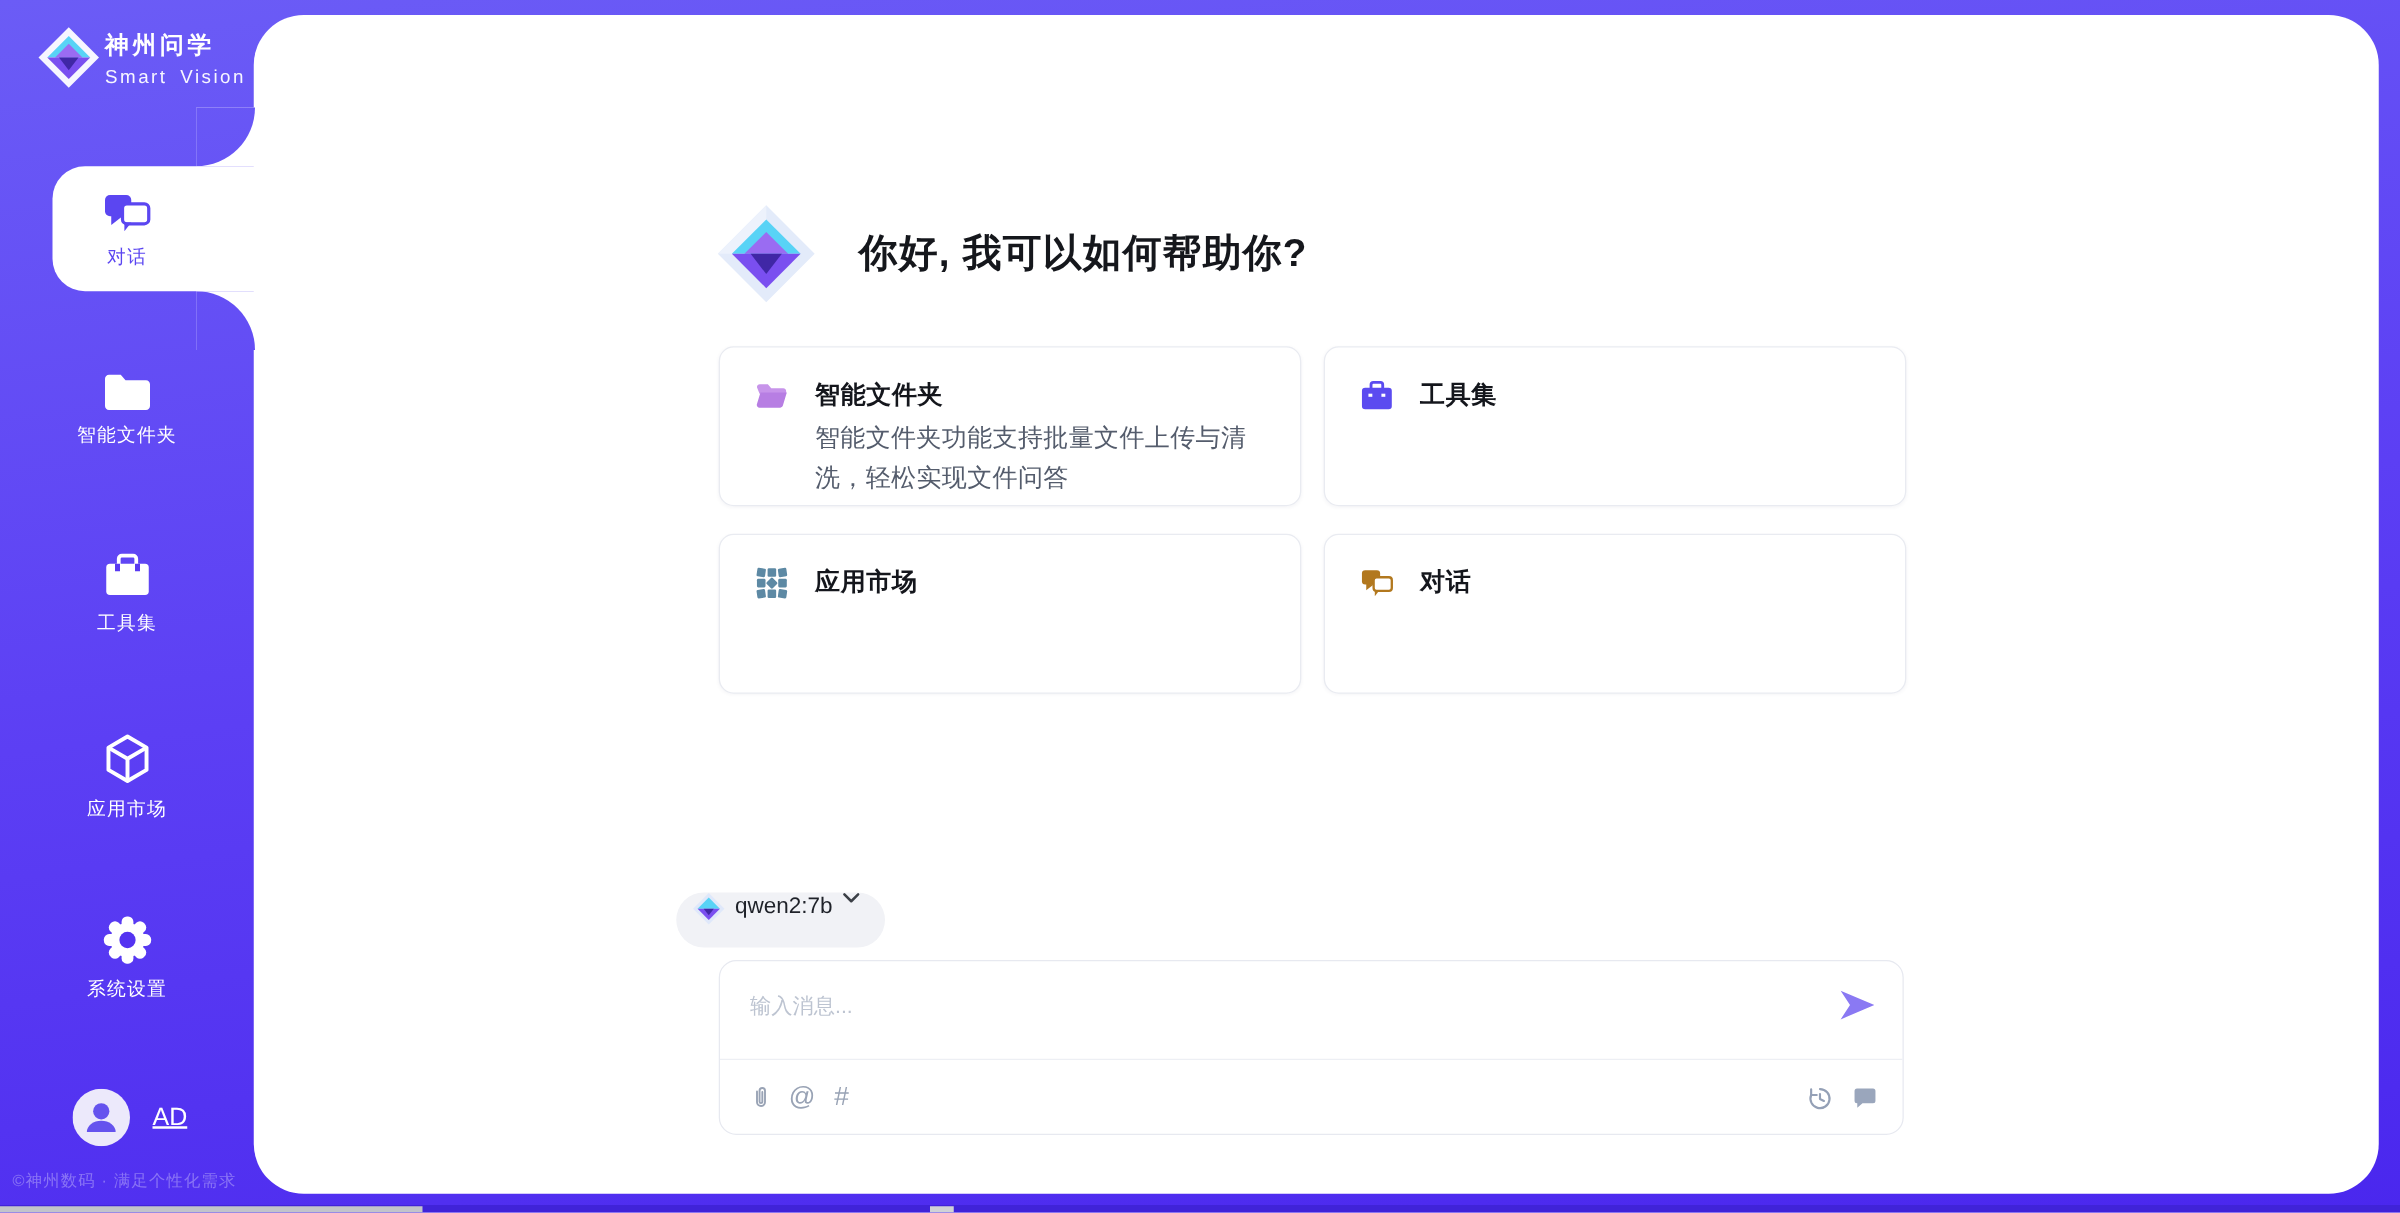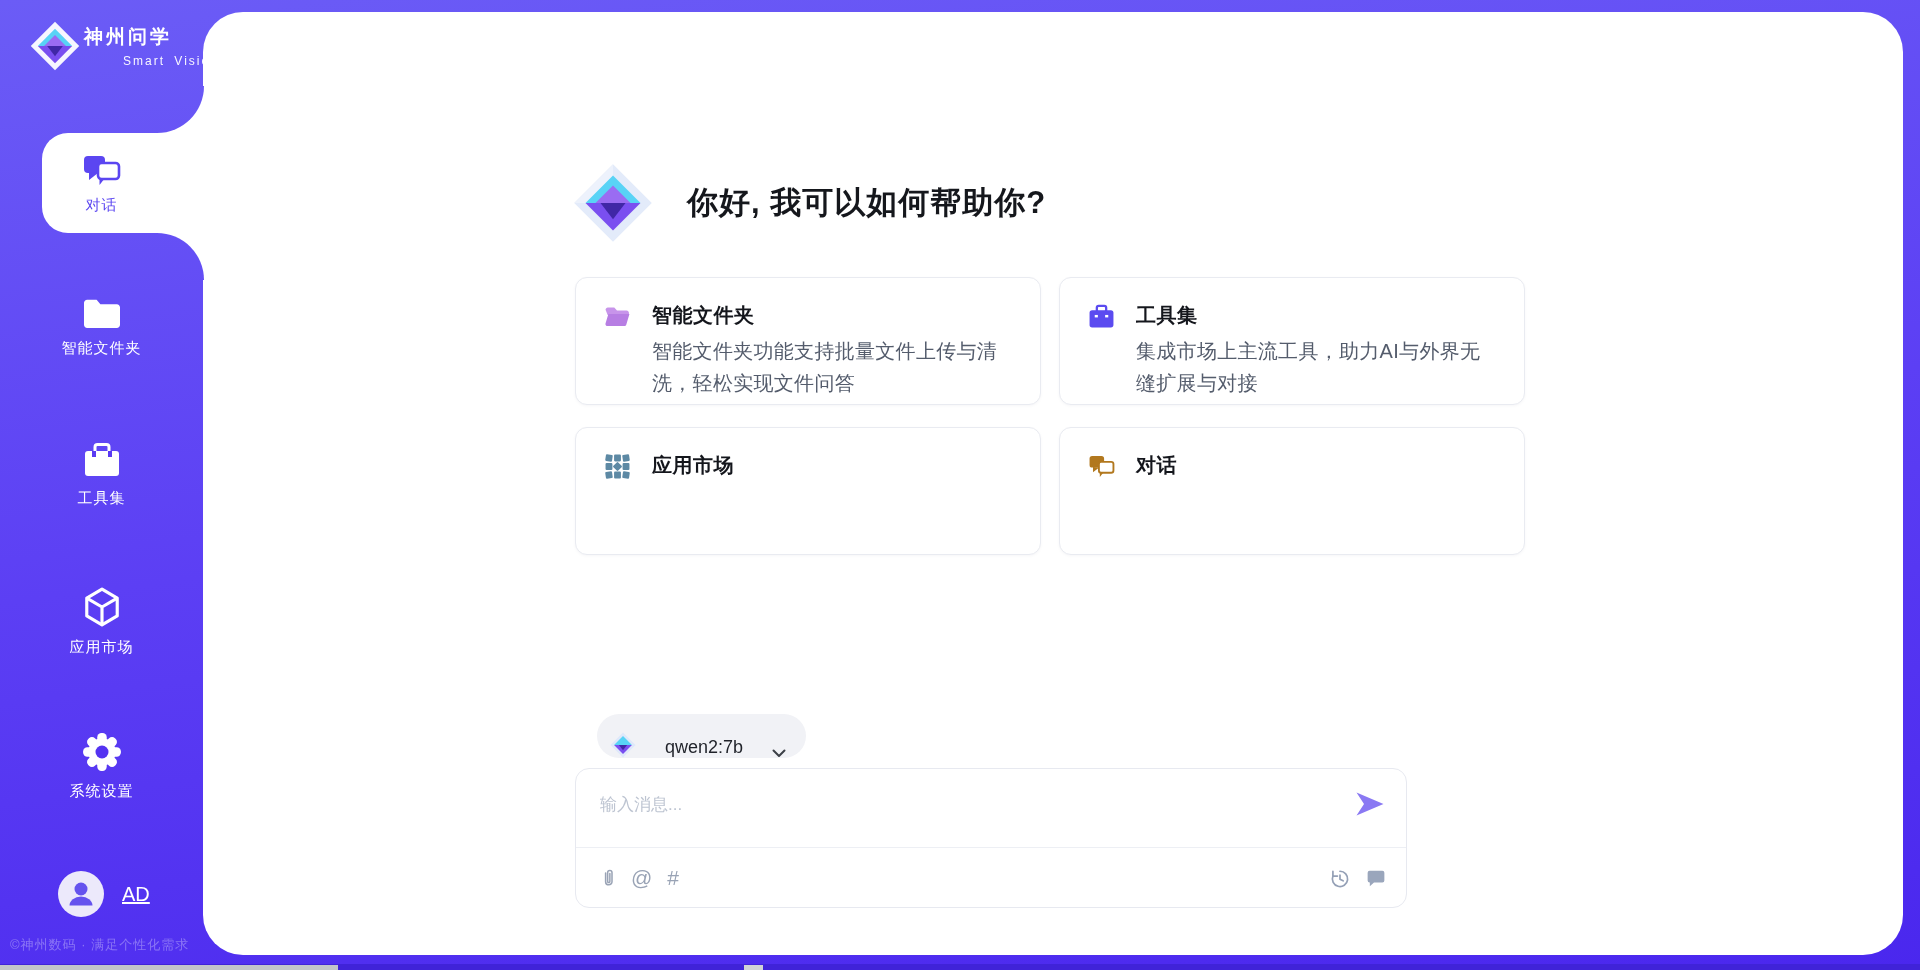--- a/index.html
+++ b/index.html
@@ -12,21 +12,21 @@
     position:relative;
     font-family:"Liberation Sans","DejaVu Sans",sans-serif;
     background-image:var(--bg-grad);
     background-attachment:fixed;
   }
   
   .panel{position:absolute;left:203px;top:12px;width:1700px;height:943px;background:#fff;border-radius:40px;}
   
   .brand{position:absolute;left:30px;top:21px;display:flex;align-items:center;gap:4px;color:#fff;}
   .brand-name{font-size:19px;font-weight:700;letter-spacing:3px;}
-  .brand-sub{font-size:12px;letter-spacing:2px;margin-top:4px;opacity:.95;word-spacing:4px;margin-left:39px;}
+  .brand-sub{font-size:15px;letter-spacing:2px;margin-top:4px;opacity:.95;word-spacing:4px;}
   .tab-active{
     position:absolute;left:42px;top:133px;width:165px;height:100px;background:#fff;
     border-radius:26px 0 0 26px;z-index:3;display:flex;flex-direction:column;align-items:center;
     justify-content:center;gap:7px;padding-right:46px;cursor:pointer;
   }
   .tab-active .nav-label{color:var(--accent);}
   .fillet{position:absolute;left:157px;width:47px;height:47px;background:#fff;z-index:2;}
   .fillet-top{top:86px;}
   .fillet-bottom{top:233px;}
   .fillet-inner{width:100%;height:100%;background-image:var(--bg-grad);background-attachment:fixed;}
@@ -47,24 +47,24 @@
   .cards{position:absolute;left:575px;top:277px;display:grid;grid-template-columns:466px 466px;grid-auto-rows:128px;column-gap:18px;row-gap:22px;}
   .card{
     background:#fff;border:1px solid #e9ebf1;border-radius:12px;padding:24px 28px;
     display:grid;grid-template-columns:36px 1fr;column-gap:12px;row-gap:5px;align-content:start;
     box-shadow:0 1px 3px rgba(25,25,70,.04);cursor:pointer;
   }
   .card-icon{width:27px;height:27px;margin-top:1px;}
   .card-title{font-size:20px;font-weight:700;color:#14161c;letter-spacing:.5px;}
   .card-desc{grid-column:2;font-size:20px;color:#545c6c;line-height:1.62;letter-spacing:.3px;}
   
-  .model-pill{position:absolute;left:597px;top:714px;height:44px;border-radius:22px;background:#f1f2f6;
-    display:flex;align-items:flex-end;gap:29px;padding:0 20px 0 13px;cursor:pointer;}
+  .model-pill{position:absolute;left:541px;top:714px;height:44px;border-radius:22px;background:#f1f2f6;
+    display:flex;align-items:flex-start;gap:8px;padding:0 20px 0 13px;cursor:pointer;}
   .model-label{font-size:18px;color:#1f2229;}
-  .composer{position:absolute;left:575px;top:768px;width:832px;height:140px;background:#fff;
+  .composer{position:absolute;left:575px;top:768px;width:948px;height:140px;background:#fff;
     border:1px solid #e7e9f0;border-radius:14px;padding-left:32px;}
   .composer-input{position:absolute;left:24px;top:15px;width:830px;height:42px;border:none;outline:none;
     font-size:17px;color:#333;font-family:inherit;background:transparent;}
   .composer-input::placeholder{color:#bdc4d1;}
   .send-btn{position:absolute;right:20px;top:22px;width:32px;height:28px;border:none;background:none;cursor:pointer;}
   .composer-divider{position:absolute;left:0;right:0;top:78px;border-top:1px solid #edeff4;}
   .tools-row{position:absolute;left:24px;right:20px;top:79px;height:60px;display:flex;align-items:center;gap:15px;}
   .tool-btn{border:none;background:none;cursor:pointer;display:flex;align-items:center;color:#99a3b5;
     font-size:21px;font-family:inherit;padding:0;}
   .right-tools{margin-left:auto;display:flex;align-items:center;gap:16px;}
@@ -185,21 +185,20 @@
   </div>
 
   <div class="card">
     <svg class="card-icon" viewBox="0 0 26 24">
       <rect x="8.5" y="1.8" width="9" height="6" rx="1.8" fill="none" stroke="#5b4bf0" stroke-width="2.2"></rect>
       <rect x="1.5" y="6" width="23" height="16.5" rx="2.5" fill="#5b4bf0"></rect>
       <rect x="6.5" y="10.5" width="3" height="2.4" fill="#fff"></rect>
       <rect x="16.5" y="10.5" width="3" height="2.4" fill="#fff"></rect>
     </svg>
     <div class="card-title">工具集</div>
-    <div class="card-desc">集成市场上主流工具，助力AI与外界无缝扩展与对接</div>
   </div>
 
   <div class="card">
     <svg class="card-icon" viewBox="0 0 26 26">
       <g fill="#5d89a4">
         <rect x="1.5" y="1.5" width="6.6" height="6.6" rx="1" transform="rotate(8 4.8 4.8)"></rect>
         <rect x="9.7" y="1.5" width="6.6" height="6.6" rx="1"></rect>
         <rect x="17.9" y="1.5" width="6.6" height="6.6" rx="1" transform="rotate(-8 21.2 4.8)"></rect>
         <rect x="1.5" y="9.7" width="6.6" height="6.6" rx="1"></rect>
         <rect x="9.7" y="9.7" width="6.6" height="6.6" rx="1" transform="rotate(45 13 13)"></rect>

